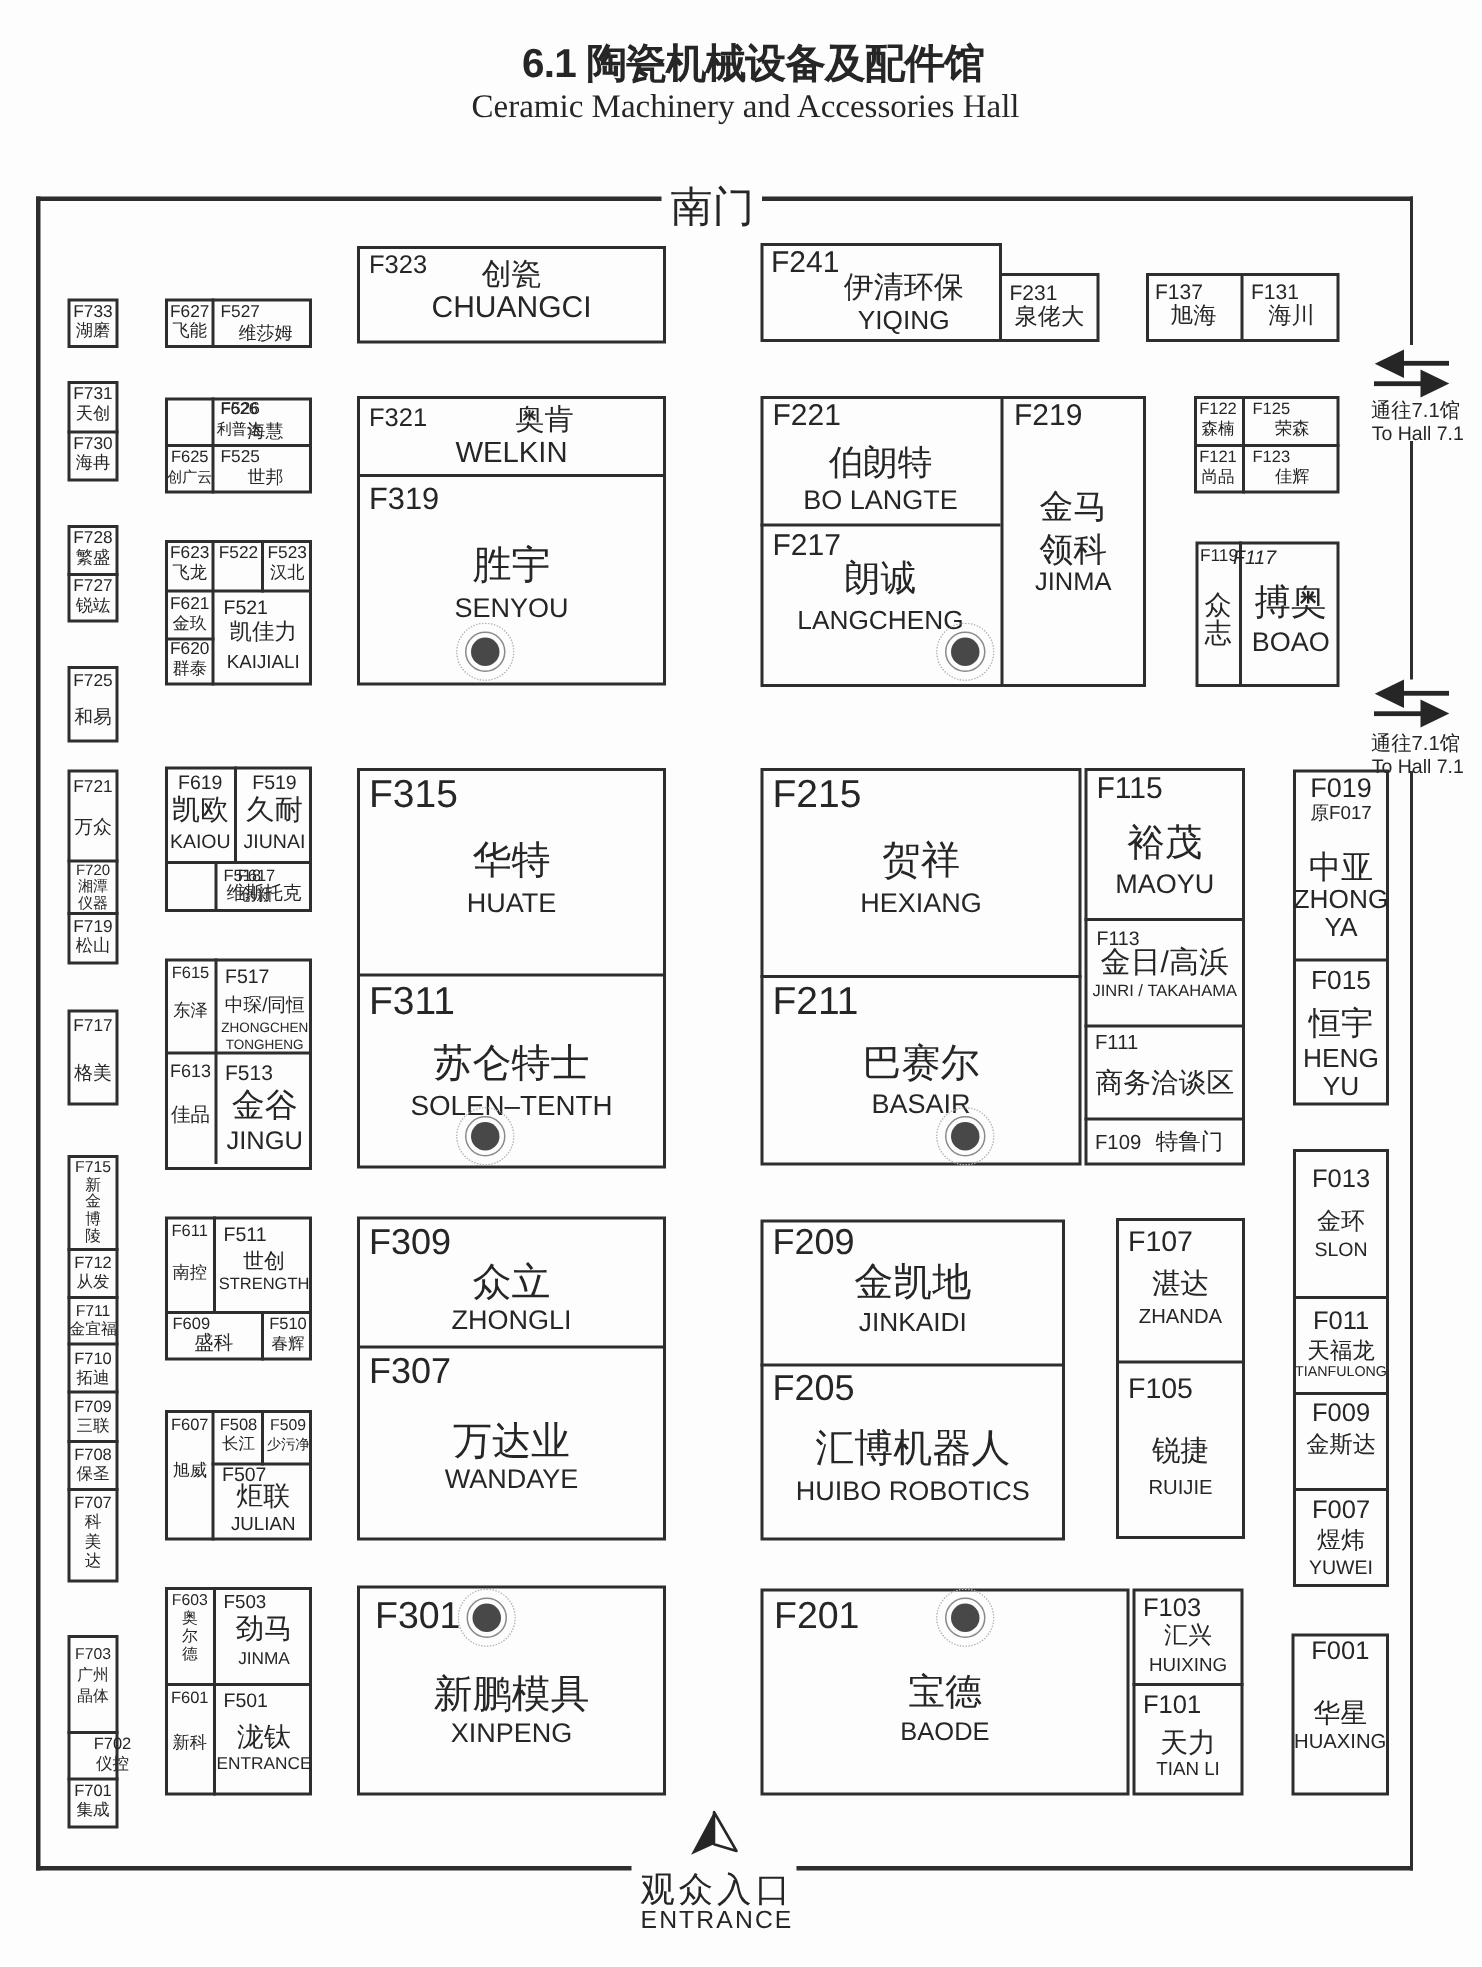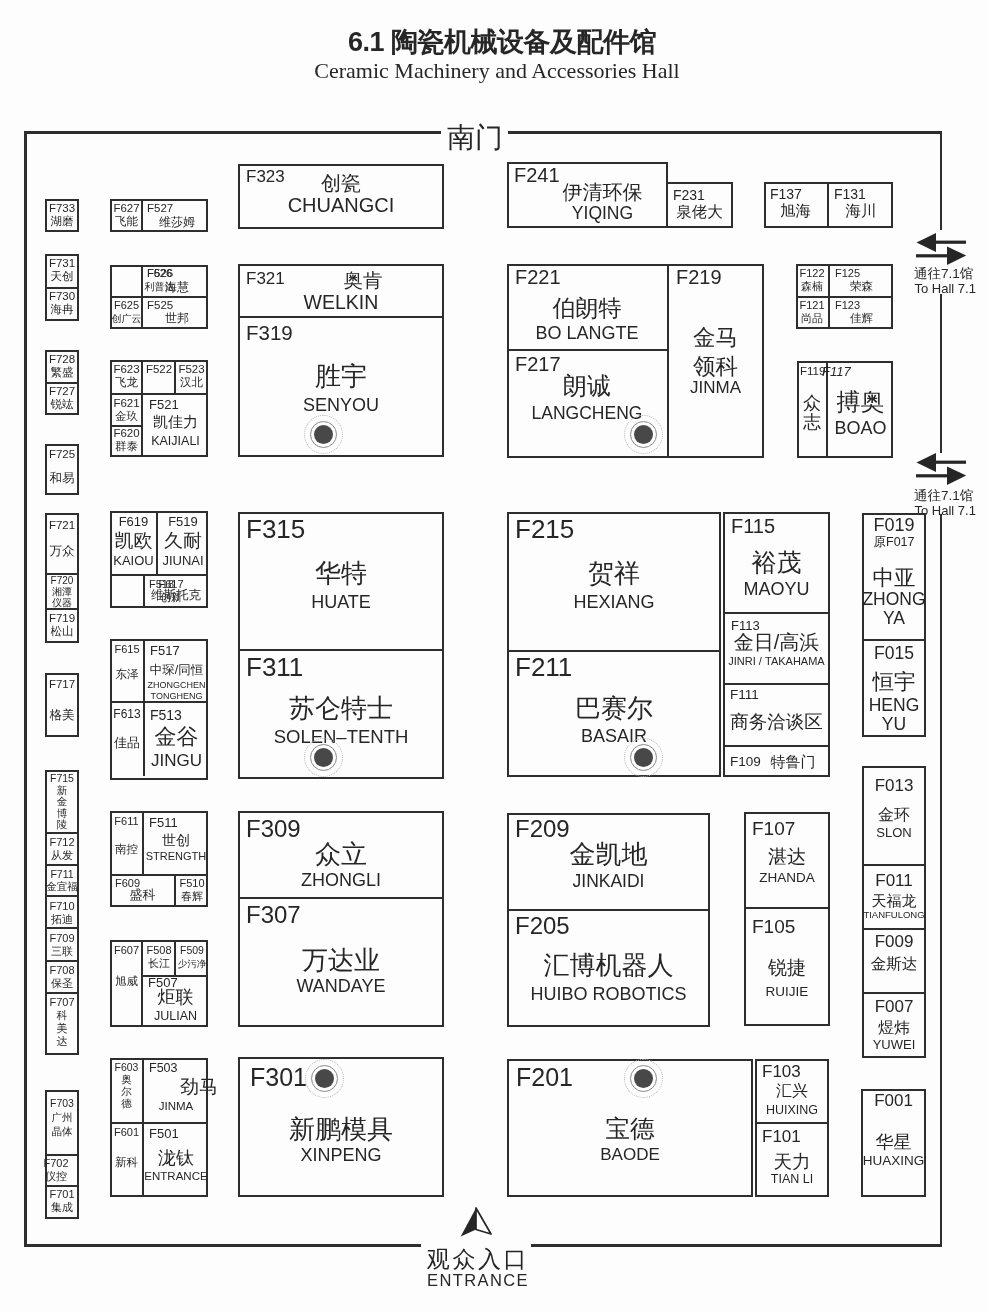--- a/index.html
+++ b/index.html
@@ -121,21 +121,21 @@
 <div class="cell" style="left:45px;top:964px;width:34px;font-size:11px;">F708<br>保圣</div>
 
 <div class="cell" style="left:45px;top:996px;width:34px;font-size:11px;line-height:1.18;">F707<br>科<br>美<br>达</div>
 
 <div class="b" style="left:45px;top:1090px;width:34px;height:129px;"></div>
 <div class="dv" style="left:45px;top:1153.5px;width:34px;height:2.4px;"></div>
 <div class="dv" style="left:45px;top:1184.5px;width:34px;height:2.4px;"></div>
 
 <div class="cell" style="left:45px;top:1096px;width:34px;font-size:10.5px;line-height:1.35;">F703<br>广州<br>晶体</div>
 
-<div class="cell" style="left:42px;top:1157px;width:28px;font-size:11px;">F702<br>仪控</div>
+<div class="cell" style="left:61px;top:1157px;width:28px;font-size:11px;">F702<br>仪控</div>
 
 <div class="cell" style="left:45px;top:1188px;width:34px;font-size:11px;">F701<br>集成</div>
 
 <div class="b" style="left:110px;top:199px;width:98px;height:33px;"></div>
 <div class="dv" style="left:141px;top:199px;width:2.4px;height:33px;"></div>
 
 <div class="cell" style="left:110px;top:202px;width:33px;font-size:11.5px;">F627<br>飞能</div>
 
 <div class="t" style="left:147px;top:202px;font-size:11.5px;">F527</div>
 <div class="cell" style="left:146px;top:216px;width:62px;font-size:12px;">维莎姆</div>
@@ -243,21 +243,21 @@
 <div class="cell" style="left:143px;top:987px;width:65px;font-size:18px;">炬联</div>
 <div class="cell" style="left:143px;top:1009px;width:65px;font-size:12.5px;">JULIAN</div>
 
 <div class="b" style="left:110px;top:1058px;width:98px;height:139px;"></div>
 <div class="dv" style="left:142px;top:1058px;width:2.4px;height:139px;"></div>
 <div class="dv" style="left:110px;top:1122px;width:98px;height:2.4px;"></div>
 
 <div class="cell" style="left:110px;top:1061px;width:33px;font-size:10.5px;line-height:1.15;">F603<br>奥<br>尔<br>德</div>
 
 <div class="t" style="left:149px;top:1061px;font-size:12.5px;">F503</div>
-<div class="cell" style="left:144px;top:1076px;width:64px;font-size:19px;padding-left:23px;">劲马</div>
+<div class="cell" style="left:144px;top:1076px;width:64px;font-size:19px;">劲马</div>
 <div class="cell" style="left:144px;top:1100px;width:64px;font-size:11.5px;">JINMA</div>
 
 <div class="cell" style="left:110px;top:1126px;width:33px;font-size:11px;">F601</div>
 <div class="cell" style="left:110px;top:1156px;width:33px;font-size:11.5px;">新科</div>
 
 <div class="t" style="left:149px;top:1126px;font-size:13px;text-align:center;">F501</div>
 <div class="cell" style="left:144px;top:1148px;width:64px;font-size:18px;">泷钛</div>
 <div class="cell" style="left:144px;top:1170px;width:64px;font-size:11.5px;">ENTRANCE</div>
 
 <div class="b" style="left:238px;top:164px;width:206px;height:65px;"></div>

